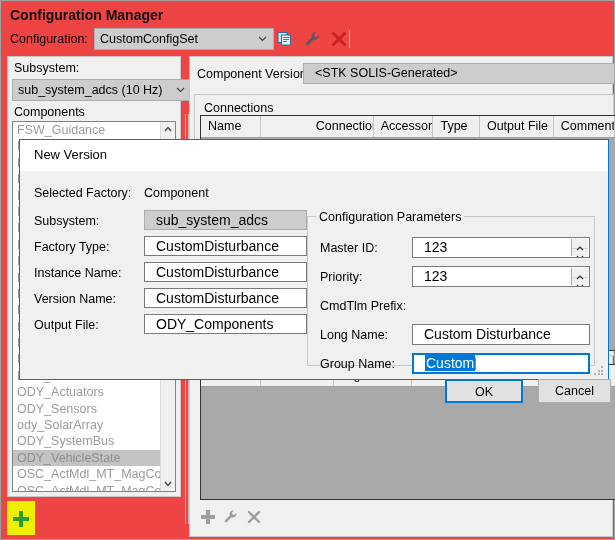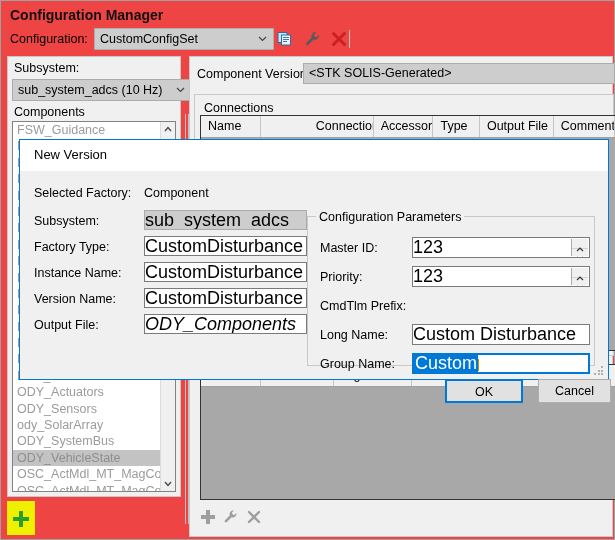--- a/index.html
+++ b/index.html
@@ -100,21 +100,21 @@
   .right-panel {
     position: absolute; left: 188px; top: 55px; width: 424px; height: 481px;
     background: #f0f0f0; border: 1px solid #c8c8c8; box-sizing: border-box;
     overflow: hidden;
   }
   .cv-row { position: absolute; left: 196px; top: 62px; width: 416px; height: 24px; }
   .cv-label { position: absolute; left: 0; top: 4px; font-size: 12.5px; }
   .cv-box {
     position: absolute; left: 106px; top: 0; width: 312px; height: 21px;
     background: #cdcdcd; border: 1px solid #acacac; box-sizing: border-box;
-    font-size: 12.5px; line-height: 19px; padding-left: 5px; white-space: nowrap; overflow: hidden;
+    font-size: 12.5px; line-height: 19px; padding-left: 11px; white-space: nowrap; overflow: hidden;
   }
 
   .grp {
     position: absolute;
     border: 1px solid #c8c8c8;
     box-sizing: border-box;
     background: #f0f0f0;
   }
   .grp-conn { left: 193px; top: 93px; width: 420px; height: 262px; }
   .grp-title { position: absolute; left: 9px; top: 6px; font-size: 12.5px; }
@@ -159,23 +159,23 @@
   .dlg-body { position: absolute; left: 0; top: 31px; right: 0; bottom: 0; background: #f0f0f0; }
 
   .f-label { position: absolute; font-size: 12.5px; color: #000; }
   .f-static { position: absolute; font-size: 12.5px; color: #000; }
 
   .inp {
     position: absolute;
     background: #ffffff;
     border: 1px solid #7a7a7a;
     box-sizing: border-box;
-    font-size: 18px;
+    font-size: 14px;
     line-height: 18px;
-    padding-left: 0;
+    padding-left: 11px;
     white-space: nowrap; overflow: hidden;
   }
   .inp.gray { background: #cdcdcd; border-color: #acacac; }
   .inp.focus { border: 2px solid #0078d7; }
   .sel-text { background: #0078d7; color: #ffffff; padding: 0 1px; }
   .caret { display:inline-block; width:1px; height:12px; background:#d38a00; vertical-align:-2px; }
 
   .spin {
     position: absolute; right: 1px; top: 1px; width: 16px; bottom: 1px;
     background: #f0f0f0; border-left: 1px solid #acacac;
@@ -391,21 +391,21 @@
         <div class="inp" style="left:124px; top:91px; width:163px; height:20px;">
           <span>CustomDisturbance</span>
         </div>
 
         <div class="f-label" style="left:14px; top:121px;text-align:center;">Version Name:</div>
         <div class="inp" style="left:124px; top:117px; width:163px; height:20px;">
           <span>CustomDisturbance</span>
         </div>
 
         <div class="f-label" style="left:14px; top:147px;">Output File:</div>
-        <div class="inp" style="left:124px; top:143px; width:163px; height:20px;font-style:italic;">
+        <div class="inp" style="left:124px; top:143px; width:163px; height:20px;">
           <span>ODY_Components</span>
           <span class="chev">
             <svg width="9" height="9" viewBox="0 0 9 9">
                 <path d="M1 3 L4.5 6.5 L8 3" fill="none" stroke="#444" stroke-width="1.2"></path>
               </svg>
           </span>
         </div>
 
         <div class="grp grp-params">
           <span class="lg">Configuration Parameters</span>

